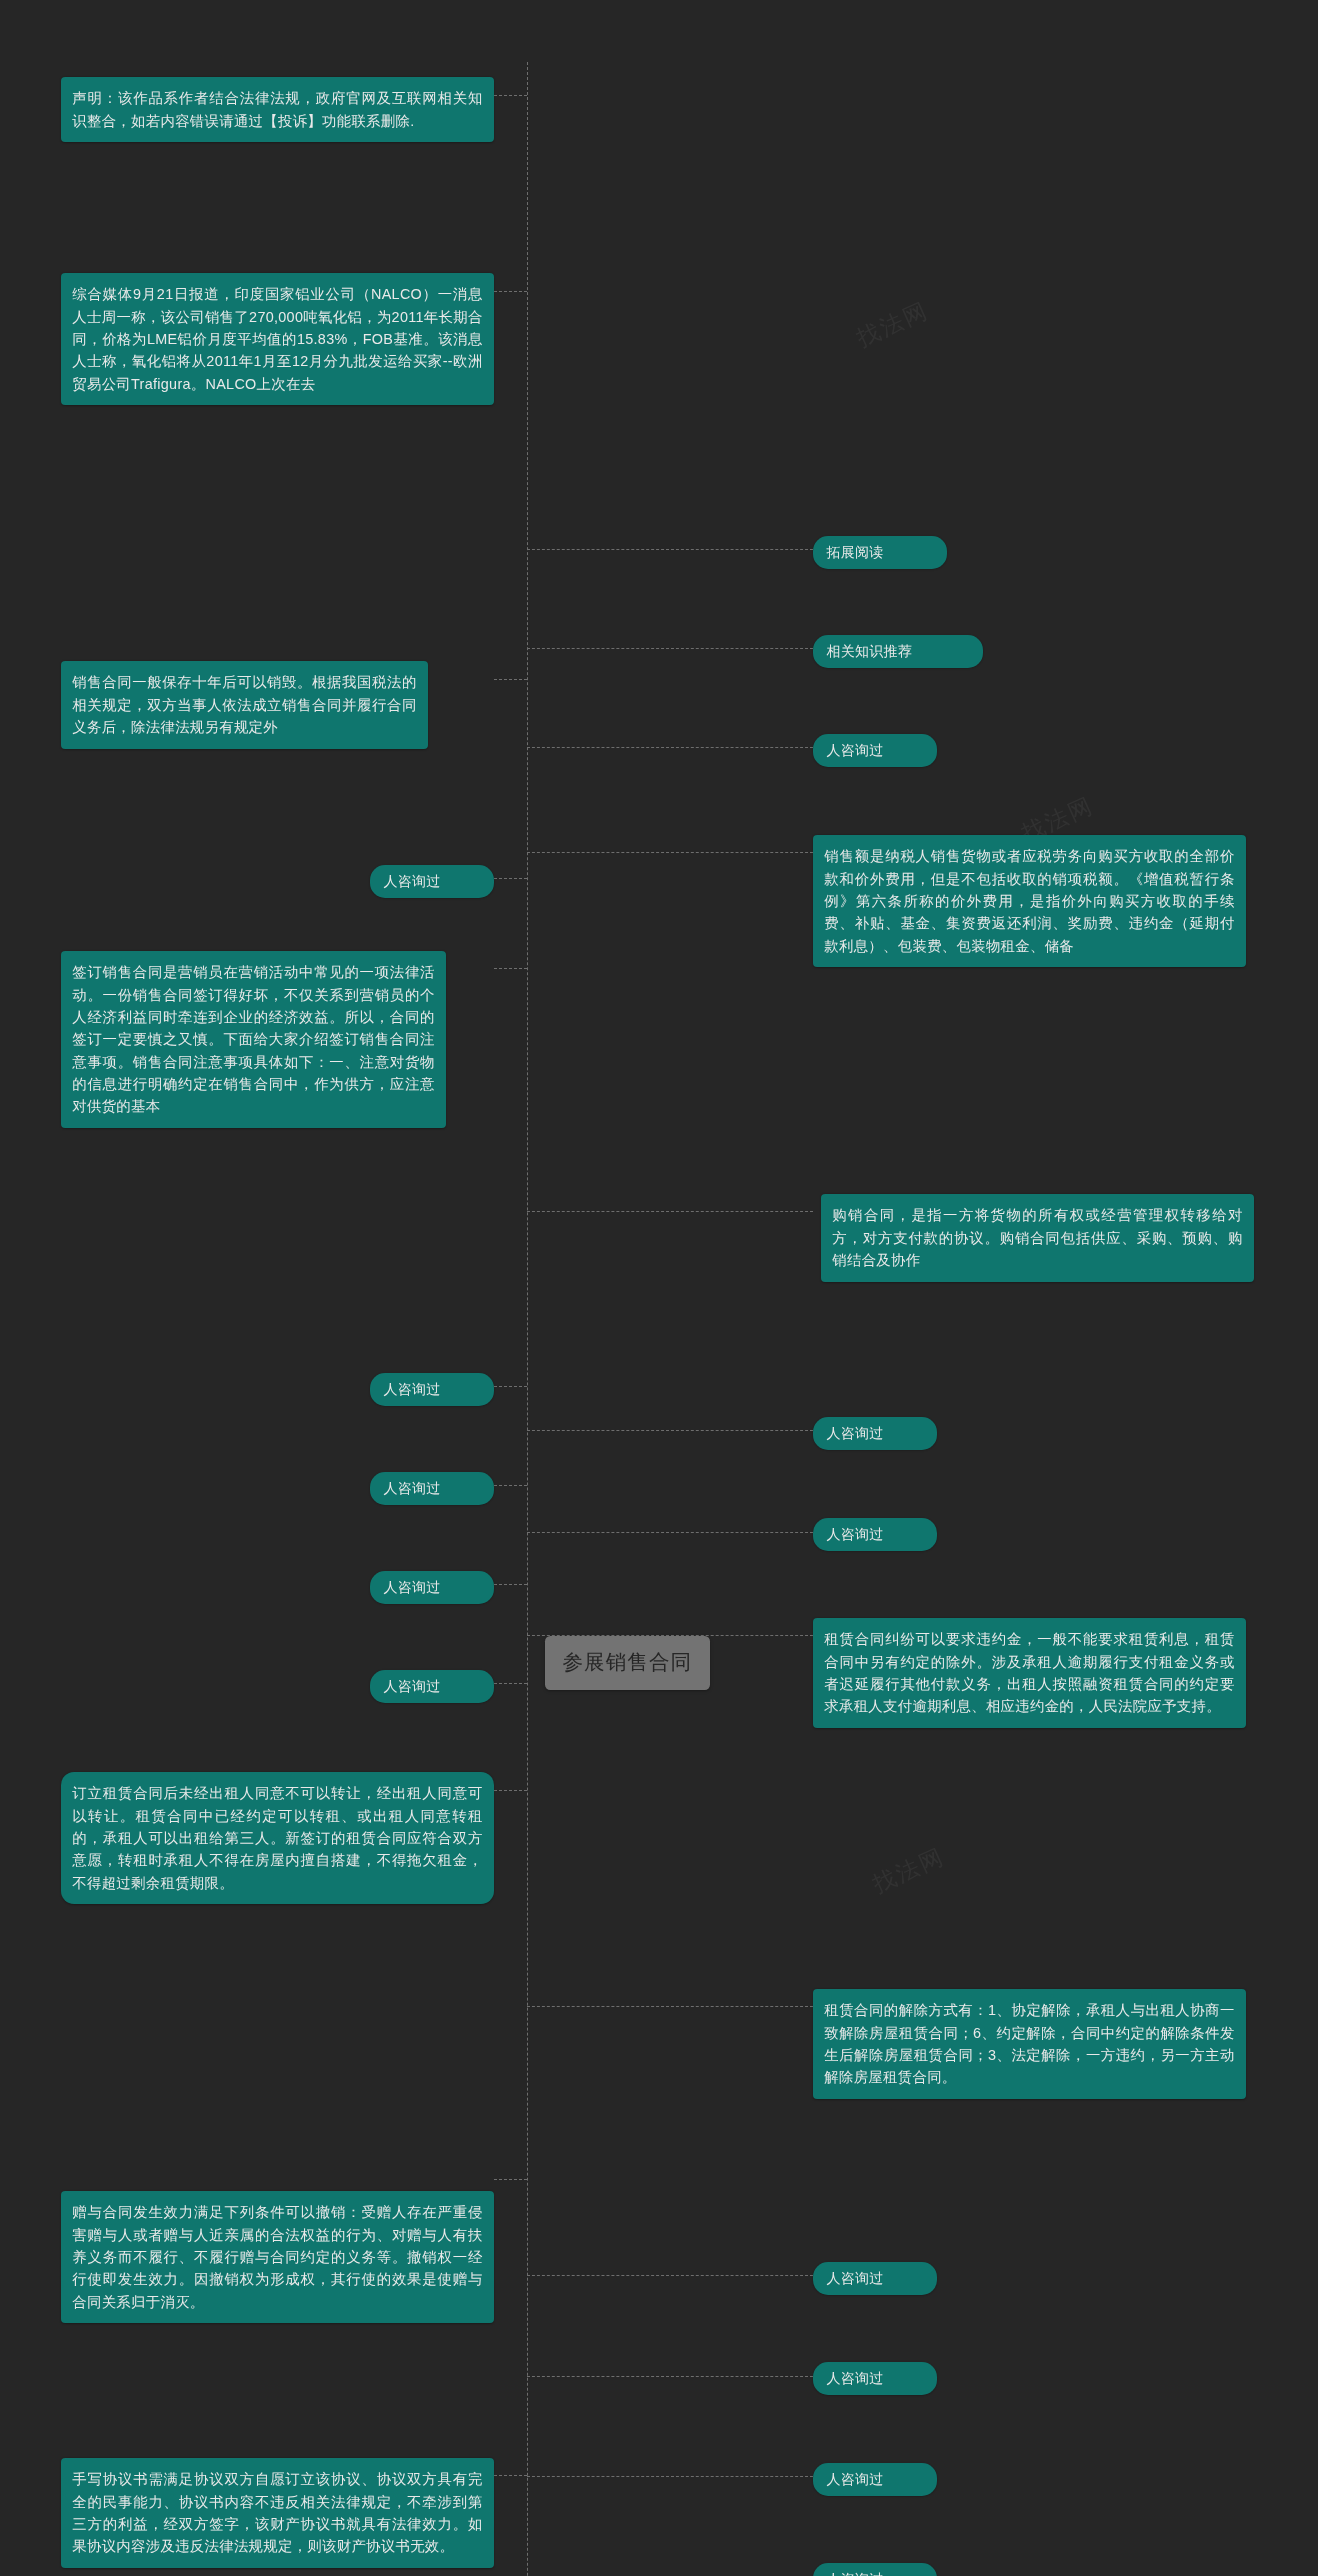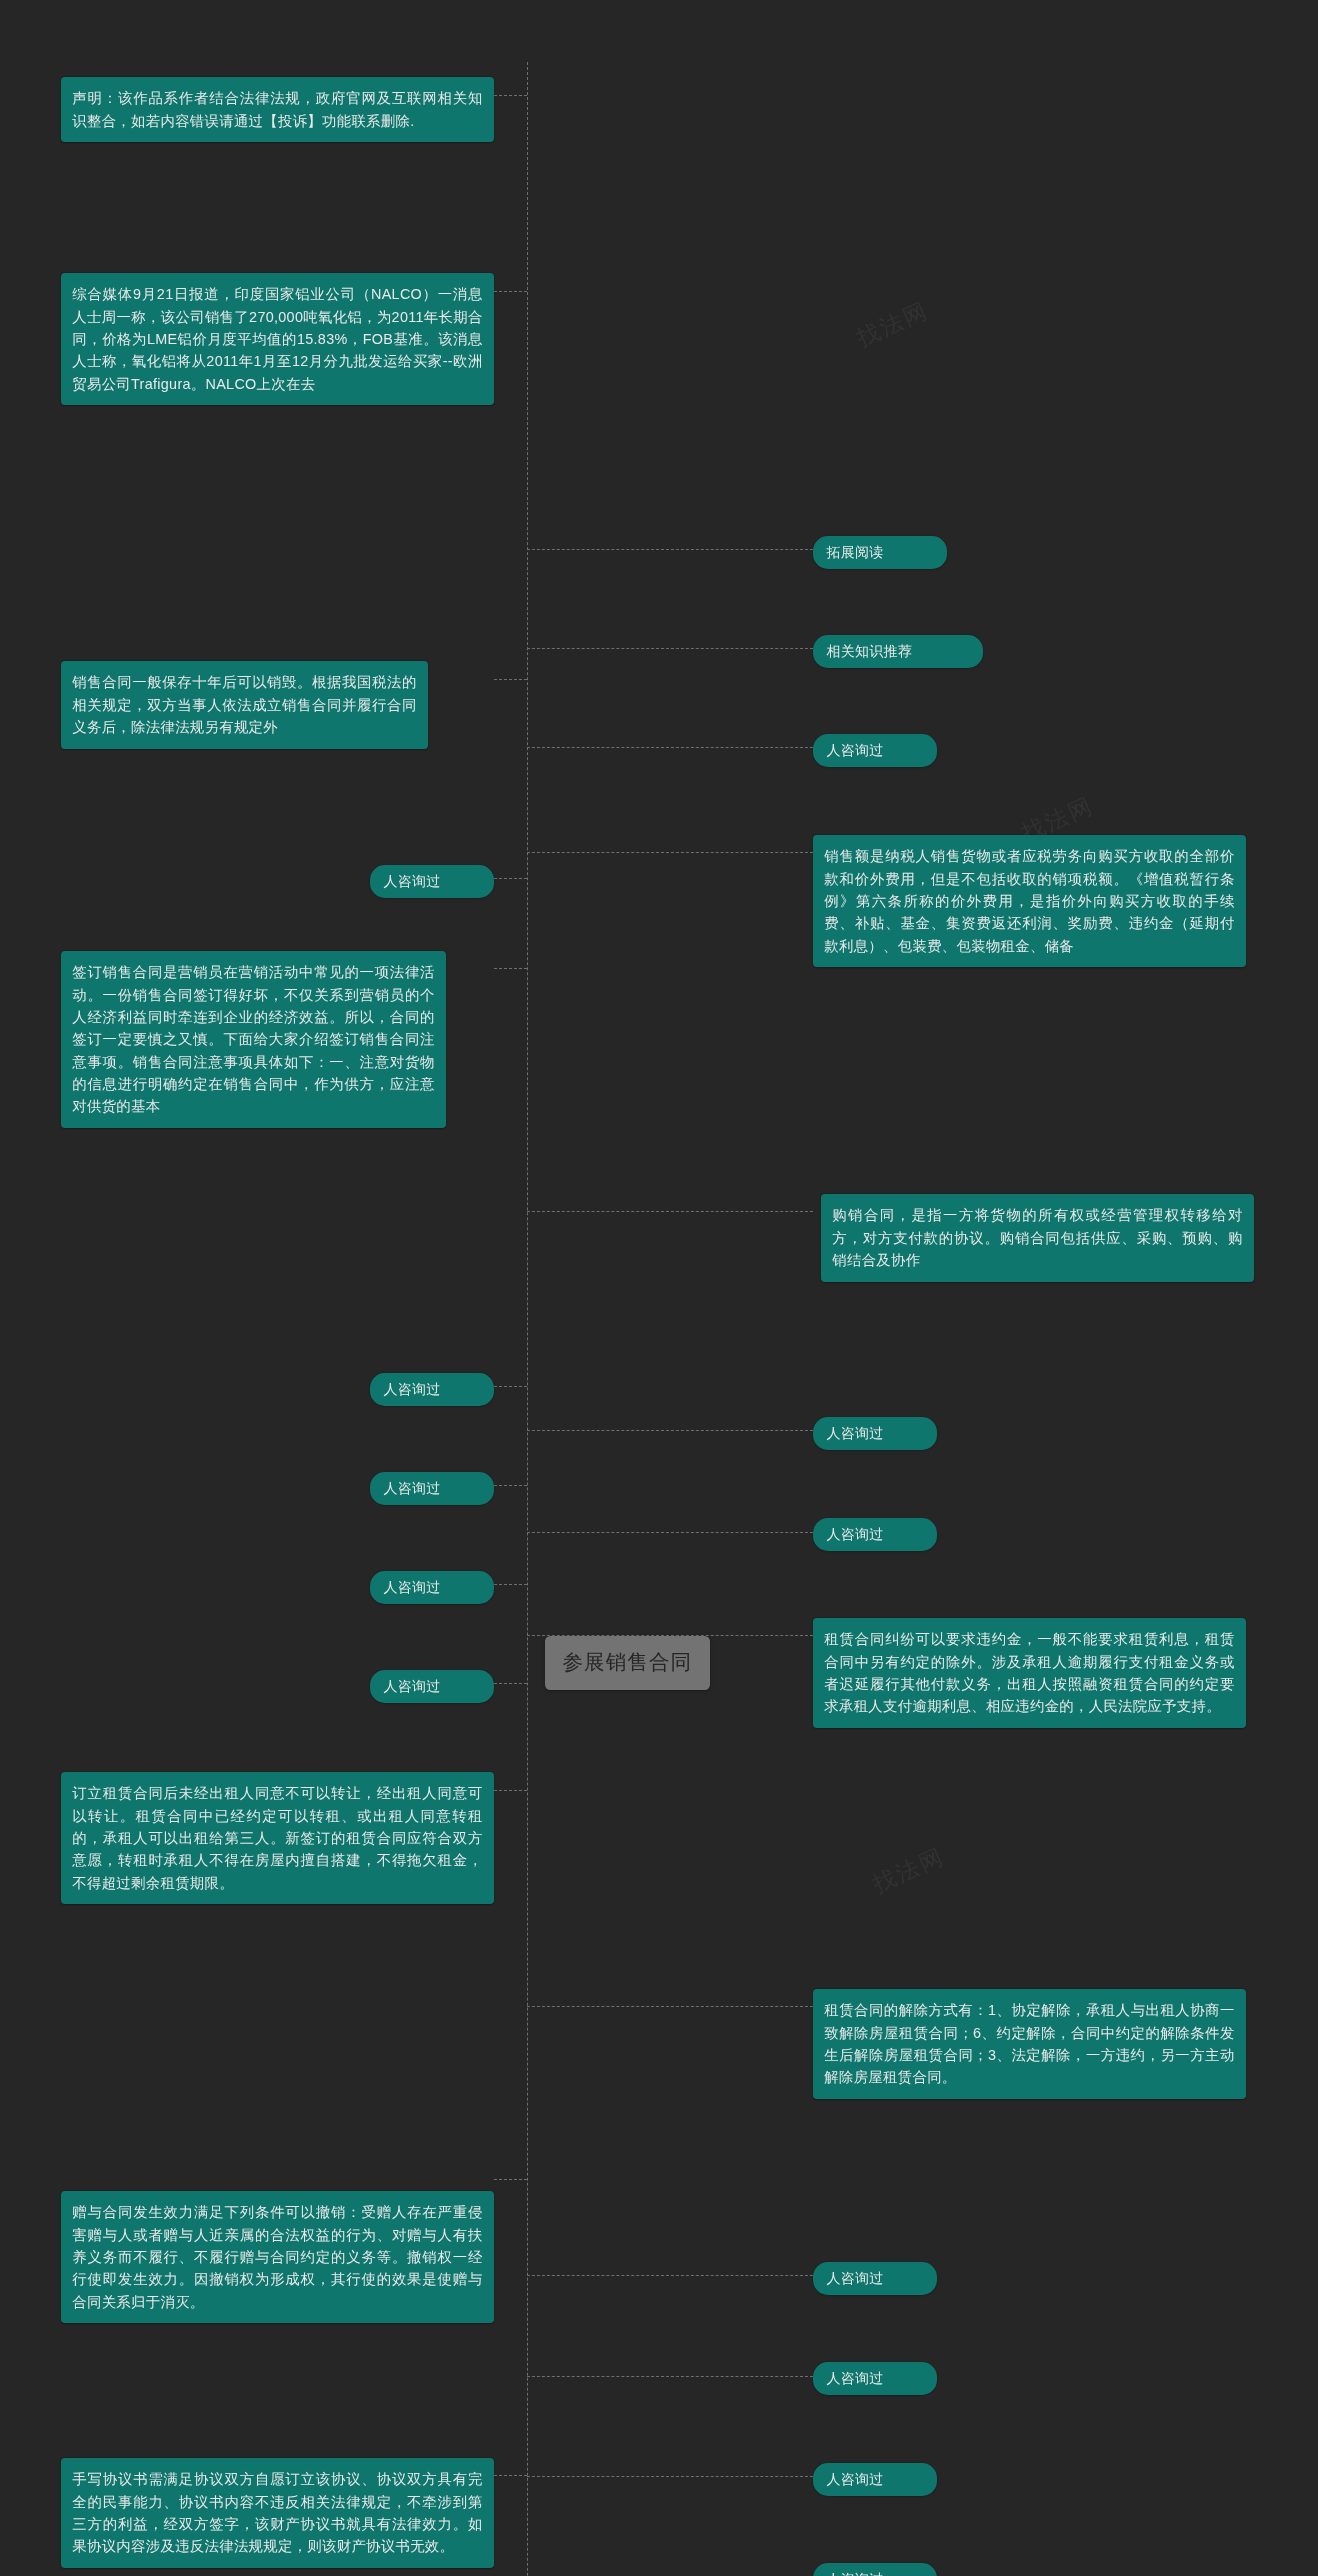--- a/index.html
+++ b/index.html
@@ -117,21 +117,21 @@
   <div id="left-branch">
       <div class="node left" style="left: 61px; top: 77px; width: 433px;">声明：该作品系作者结合法律法规，政府官网及互联网相关知识整合，如若内容错误请通过【投诉】功能联系删除.</div>
       <div class="node left" style="left: 61px; top: 273px; width: 433px;">综合媒体9月21日报道，印度国家铝业公司（NALCO）一消息人士周一称，该公司销售了270,000吨氧化铝，为2011年长期合同，价格为LME铝价月度平均值的15.83%，FOB基准。该消息人士称，氧化铝将从2011年1月至12月分九批发运给买家--欧洲贸易公司Trafigura。NALCO上次在去</div>
       <div class="node left" style="left: 61px; top: 661px; width: 367px;">销售合同一般保存十年后可以销毁。根据我国税法的相关规定，双方当事人依法成立销售合同并履行合同义务后，除法律法规另有规定外</div>
       <div class="node left small" style="left: 370px; top: 865px; width: 124px;">人咨询过</div>
       <div class="node left" style="left: 61px; top: 951px; width: 385px;">签订销售合同是营销员在营销活动中常见的一项法律活动。一份销售合同签订得好坏，不仅关系到营销员的个人经济利益同时牵连到企业的经济效益。所以，合同的签订一定要慎之又慎。下面给大家介绍签订销售合同注意事项。销售合同注意事项具体如下：一、注意对货物的信息进行明确约定在销售合同中，作为供方，应注意对供货的基本</div>
       <div class="node left small" style="left: 370px; top: 1373px; width: 124px;">人咨询过</div>
       <div class="node left small" style="left: 370px; top: 1472px; width: 124px;">人咨询过</div>
       <div class="node left small" style="left: 370px; top: 1571px; width: 124px;">人咨询过</div>
       <div class="node left small" style="left: 370px; top: 1670px; width: 124px;">人咨询过</div>
-      <div class="node left" style="left: 61px; top: 1772px; width: 433px;">订立租赁合同后未经出租人同意不可以转让，经出租人同意可以转让。租赁合同中已经约定可以转租、或出租人同意转租的，承租人可以出租给第三人。新签订的租赁合同应符合双方意愿，转租时承租人不得在房屋内擅自搭建，不得拖欠租金，不得超过剩余租赁期限。</div>
+      <div class="node left" style="left: 61px; top: 1772px; width: 433px; border-radius: 13px;">订立租赁合同后未经出租人同意不可以转让，经出租人同意可以转让。租赁合同中已经约定可以转租、或出租人同意转租的，承租人可以出租给第三人。新签订的租赁合同应符合双方意愿，转租时承租人不得在房屋内擅自搭建，不得拖欠租金，不得超过剩余租赁期限。</div>
       <div class="node left" style="left: 61px; top: 2161px; width: 433px; margin-top: 30px;">赠与合同发生效力满足下列条件可以撤销：受赠人存在严重侵害赠与人或者赠与人近亲属的合法权益的行为、对赠与人有扶养义务而不履行、不履行赠与合同约定的义务等。撤销权一经行使即发生效力。因撤销权为形成权，其行使的效果是使赠与合同关系归于消灭。</div>
       <div class="node left" style="left: 61px; top: 2458px; width: 433px;">手写协议书需满足协议双方自愿订立该协议、协议双方具有完全的民事能力、协议书内容不违反相关法律规定，不牵涉到第三方的利益，经双方签字，该财产协议书就具有法律效力。如果协议内容涉及违反法律法规规定，则该财产协议书无效。</div>
     </div>
   <div id="right-branch">
       <div class="node right small" style="left: 813px; top: 536px; width: 134px;">拓展阅读</div>
       <div class="node right small" style="left: 813px; top: 635px; width: 170px;">相关知识推荐</div>
       <div class="node right small" style="left: 813px; top: 734px; width: 124px;">人咨询过</div>
       <div class="node right" style="left: 813px; top: 835px; width: 433px;">销售额是纳税人销售货物或者应税劳务向购买方收取的全部价款和价外费用，但是不包括收取的销项税额。《增值税暂行条例》第六条所称的价外费用，是指价外向购买方收取的手续费、补贴、基金、集资费返还利润、奖励费、违约金（延期付款利息）、包装费、包装物租金、储备</div>
       <div class="node right" style="left: 813px; top: 1194px; width: 433px; margin-left: 8px;">购销合同，是指一方将货物的所有权或经营管理权转移给对方，对方支付款的协议。购销合同包括供应、采购、预购、购销结合及协作</div>
       <div class="node right small" style="left: 813px; top: 1417px; width: 124px;">人咨询过</div>

